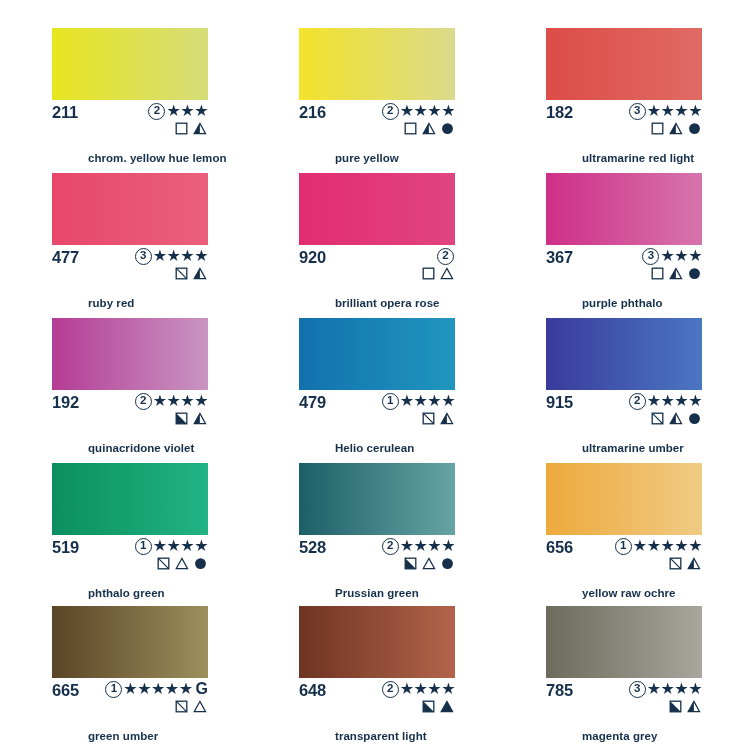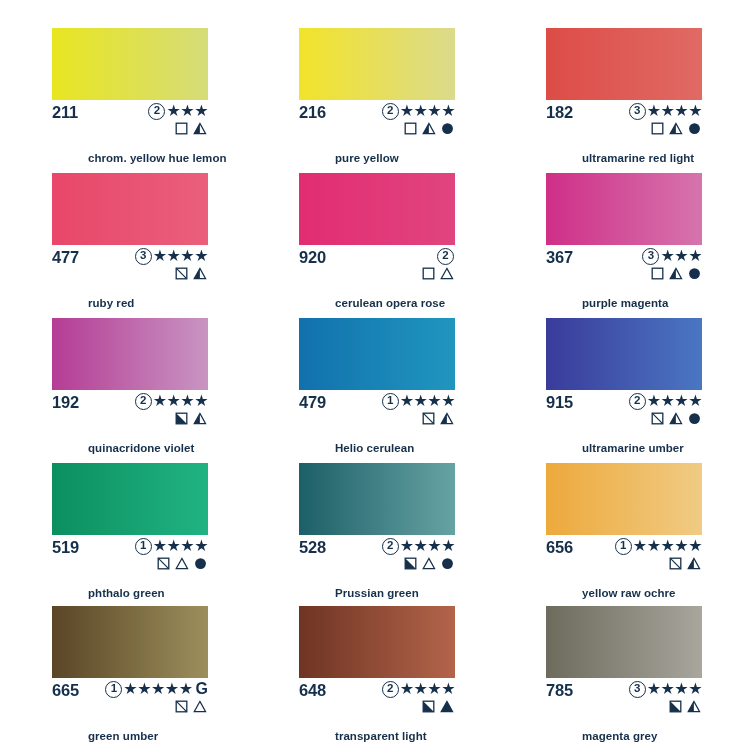--- a/index.html
+++ b/index.html
@@ -249,21 +249,21 @@
                 </svg>
               </span>
               <span>
                 <svg class="sym" width="14" height="13" viewBox="0 0 14 13">
                   <path d="M6.9 1.4 L12.6 11.6 L1.2 11.6 Z" fill="none" stroke="#16304b" stroke-width="1.2" stroke-linejoin="miter"></path>
                 </svg>
               </span>
             </div>
           </div>
         </div>
-        <div class="name">cerulean opera rose</div>
+        <div class="name">brilliant opera rose</div>
       </div>
       <div class="cell">
         <div class="swatch" style="background: linear-gradient(90deg, rgb(207, 47, 135) 0%, rgb(214, 116, 173) 100%);"></div>
         <div class="meta">
           <div class="code">367</div>
           <div class="marks">
             <div class="mark-row-1">
               <span class="series">3</span>
               <span class="stars">★★★</span>
             </div>
@@ -280,21 +280,21 @@
                 </svg>
               </span>
               <span>
                 <svg class="sym" width="13" height="13" viewBox="0 0 13 13">
                   <circle cx="6.5" cy="6.6" r="5.4" fill="#16304b"></circle>
                 </svg>
               </span>
             </div>
           </div>
         </div>
-        <div class="name">purple magenta</div>
+        <div class="name">purple phthalo</div>
       </div>
       <div class="cell">
         <div class="swatch" style="background: linear-gradient(90deg, rgb(181, 60, 149) 0%, rgb(200, 149, 194) 100%);"></div>
         <div class="meta">
           <div class="code">192</div>
           <div class="marks">
             <div class="mark-row-1">
               <span class="series">2</span>
               <span class="stars">★★★★</span>
             </div>

